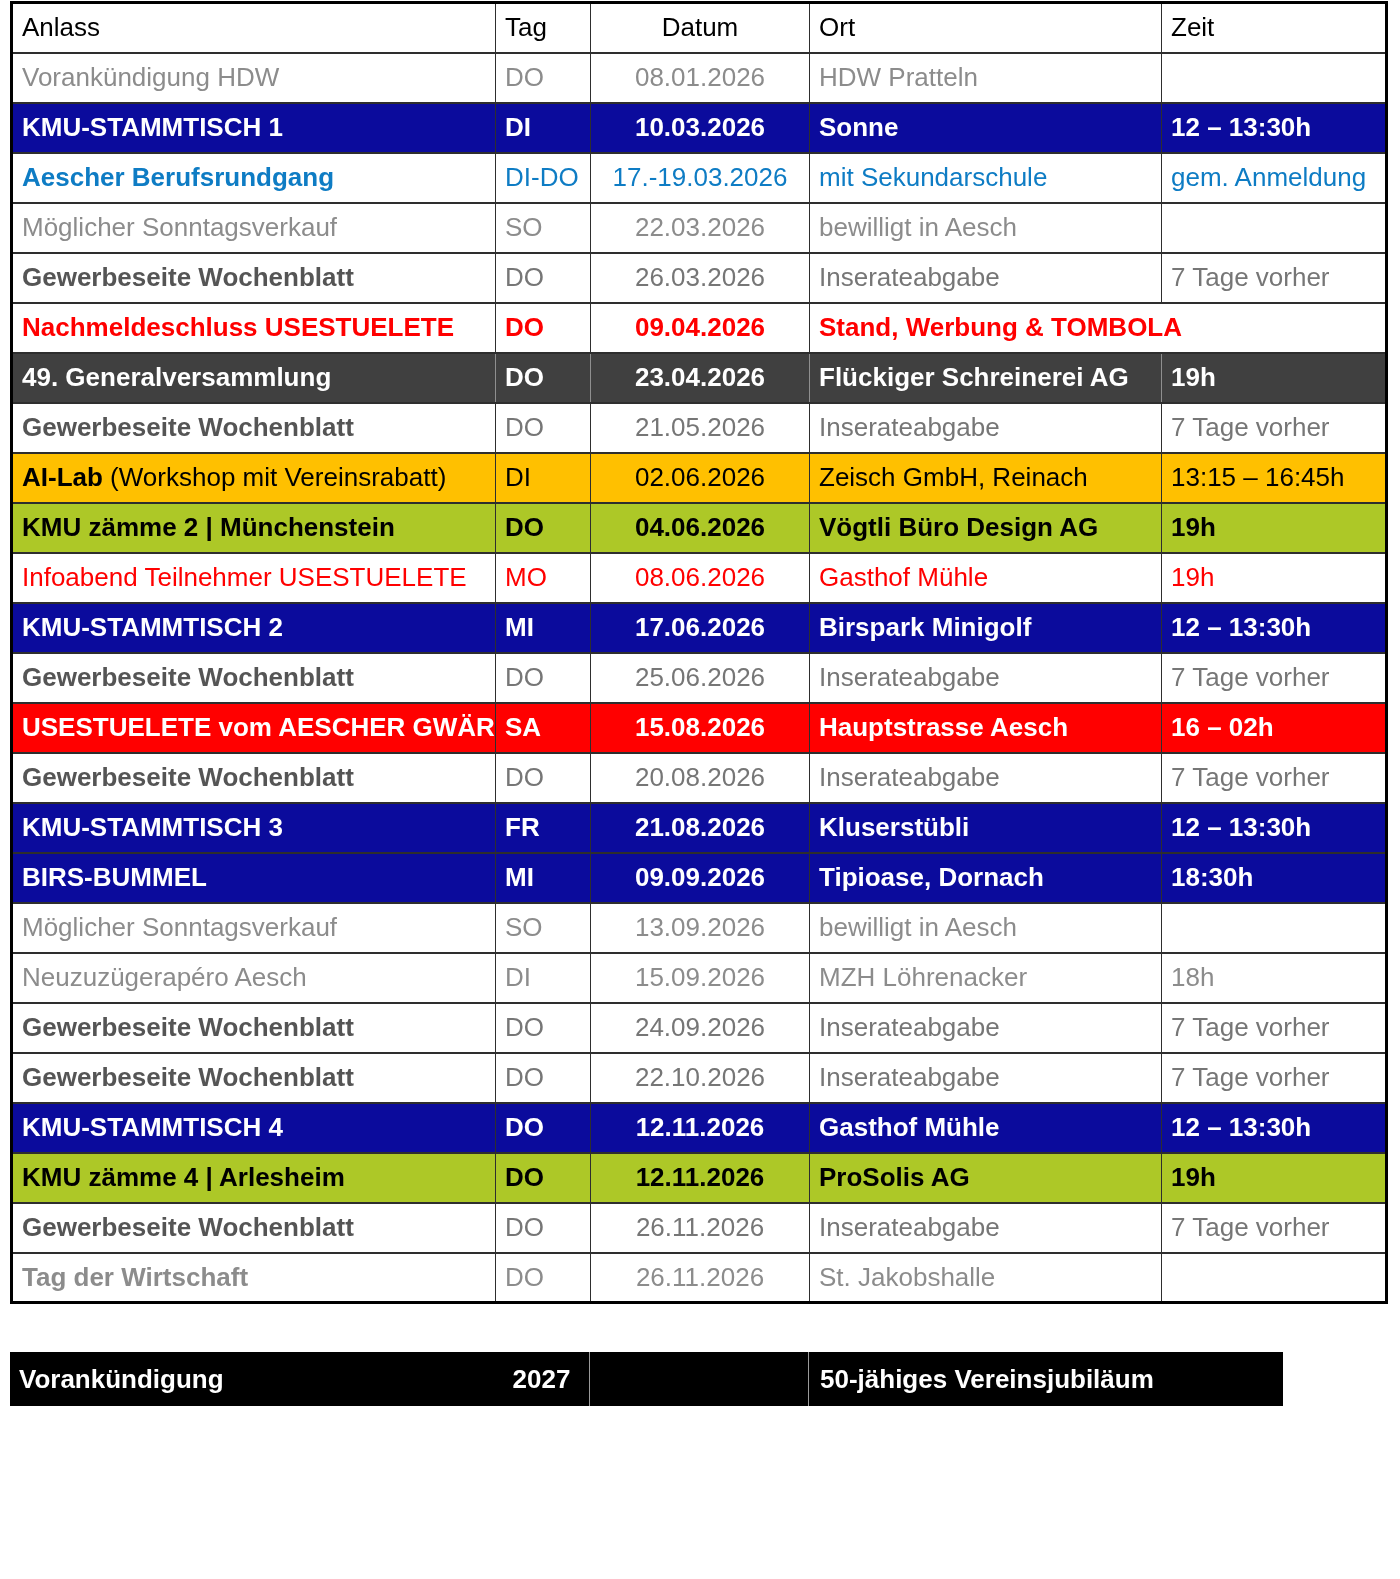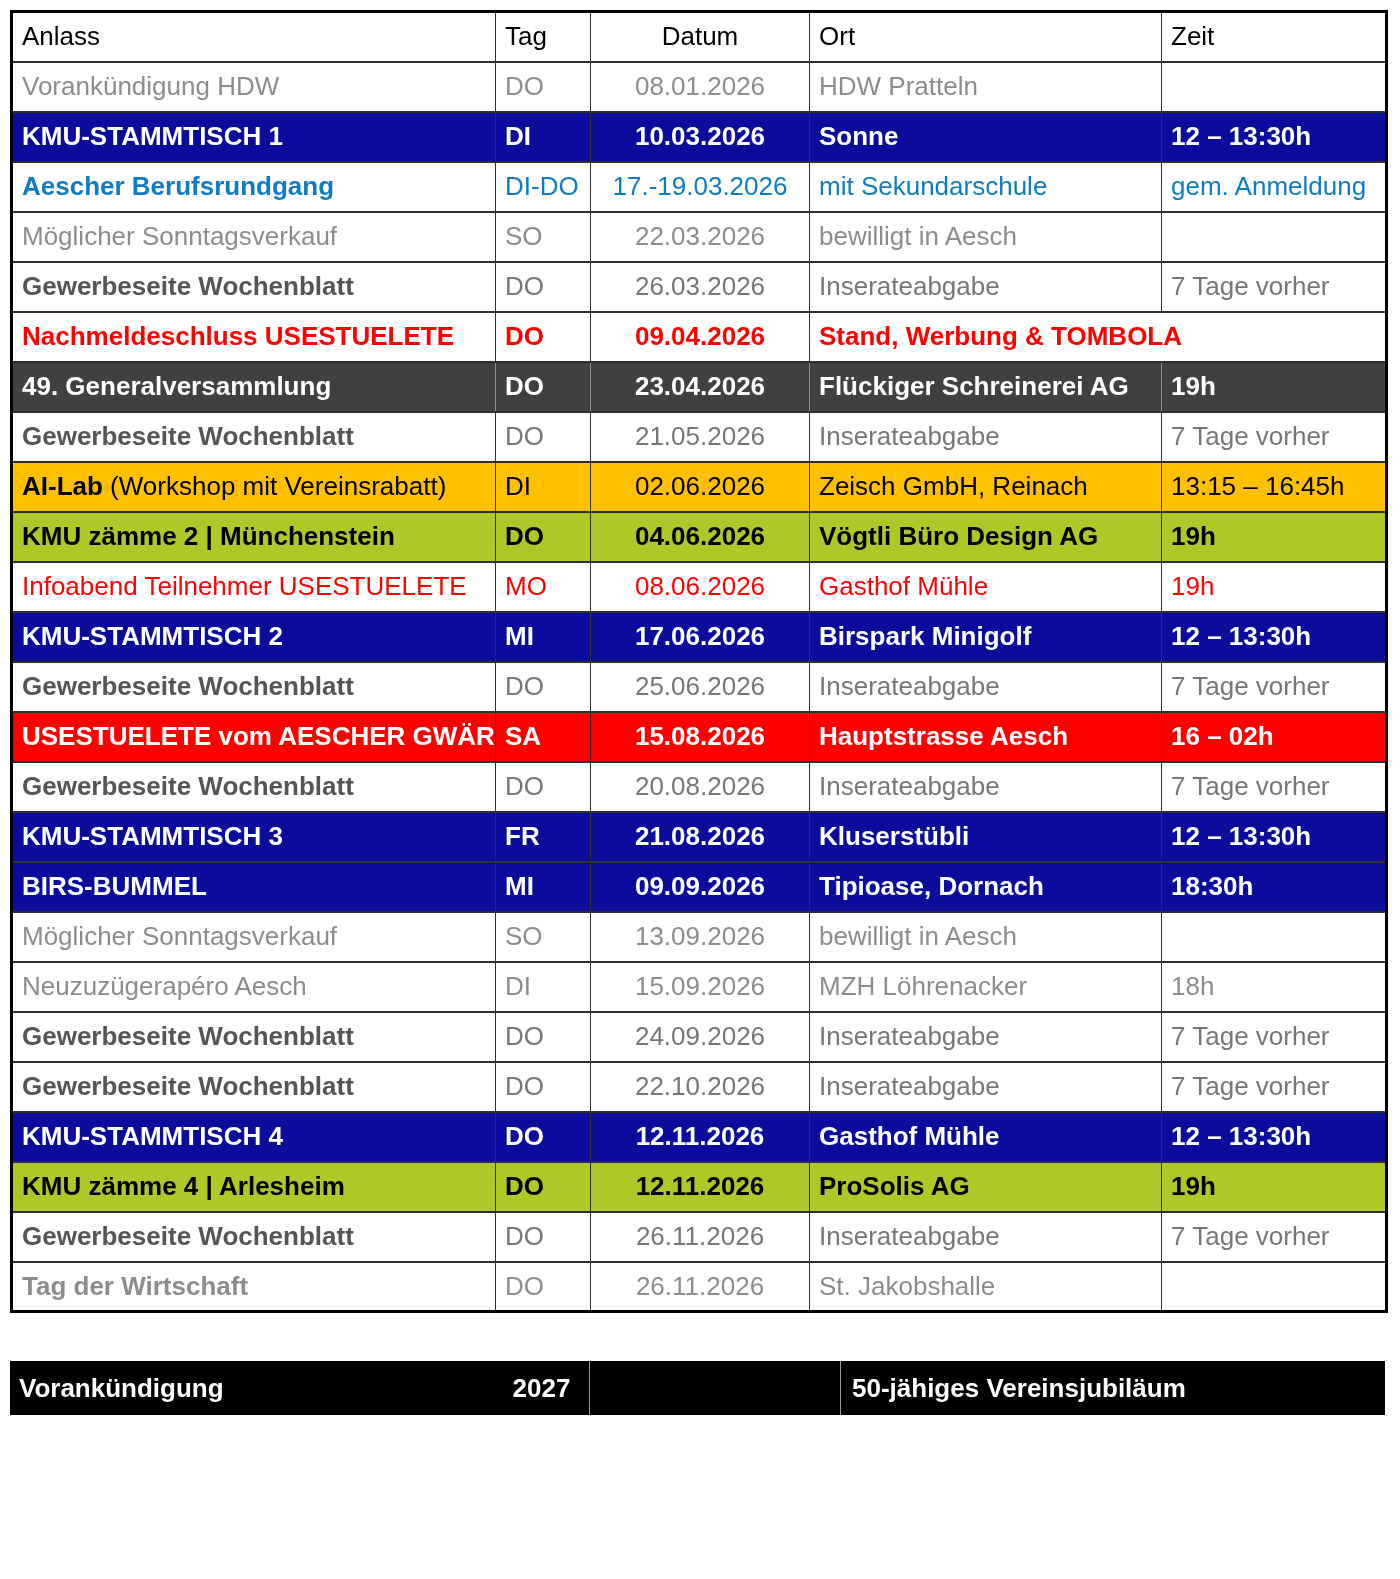--- a/index.html
+++ b/index.html
@@ -1,21 +1,21 @@
 <!DOCTYPE html>
 <html style="--green: #ADC827; --navy: #0B0B9C; --orange: #FFC000; --red: #FF0000; --blue_text: #0E7CC4; --gray_light: #8C8C8C; --gray_mid: #767676; --gray_dark: #555555;"><head>
 <meta charset="utf-8">
 <style>
   html,body{margin:0;padding:0;background:#fff;}
   body{
     width:1400px;height:1579px;overflow:hidden;
     font-family:"Liberation Sans",sans-serif;
     -webkit-font-smoothing:antialiased;
   }
-  .wrap{padding:10px 0 0 10px;}
+  .wrap{padding:1px 0 0 10px;}
 
   table.schedule{
     border-collapse:collapse;table-layout:fixed;
     width:1375px;border:3px solid #000;
   }
   col.c-anlass{width:484px;}
   col.c-tag{width:95px;}
   col.c-datum{width:219px;}
   col.c-ort{width:352px;}
   col.c-zeit{width:225px;}
@@ -44,29 +44,29 @@
   tr.row-blue td{color:var(--blue_text);}
   tr.row-blue td.col-anlass{font-weight:bold;}
   tr.row-redtext-bold td{color:var(--red);font-weight:bold;}
   tr.row-redtext td{color:var(--red);}
   tr.row-black td{background:#404040;font-weight:bold;color:#fff;border-right-color:#8f8f8f;}
   tr.row-orange td{background:var(--orange);color:#000;}
   tr.row-redbg td{background:var(--red);font-weight:bold;color:#fff;}
 
   
   .footer{
-    margin-top:48px;width:1375px;height:54px;
+    margin-top:48px;width:1273px;height:54px;
     background:#000;display:flex;align-items:stretch;
     color:#fff;font-weight:bold;font-size:26px;
   }
   .footer>div{display:flex;align-items:center;box-sizing:border-box;}
   .f-label{width:484px;padding-left:9px;}
   .f-year{width:95px;justify-content:center;}
   .f-spacer{width:219px;border-left:1px solid #9a9a9a;}
-  .f-note{flex:1;border-left:1px solid #9a9a9a;padding-left:11px;margin-left:32px;}
+  .f-note{flex:1;border-left:1px solid #9a9a9a;padding-left:11px;}
 </style>
 </head>
 <body>
 
 <div class="wrap">
 
   <table class="schedule">
     <colgroup>
       <col class="c-anlass">
         <col class="c-tag">

